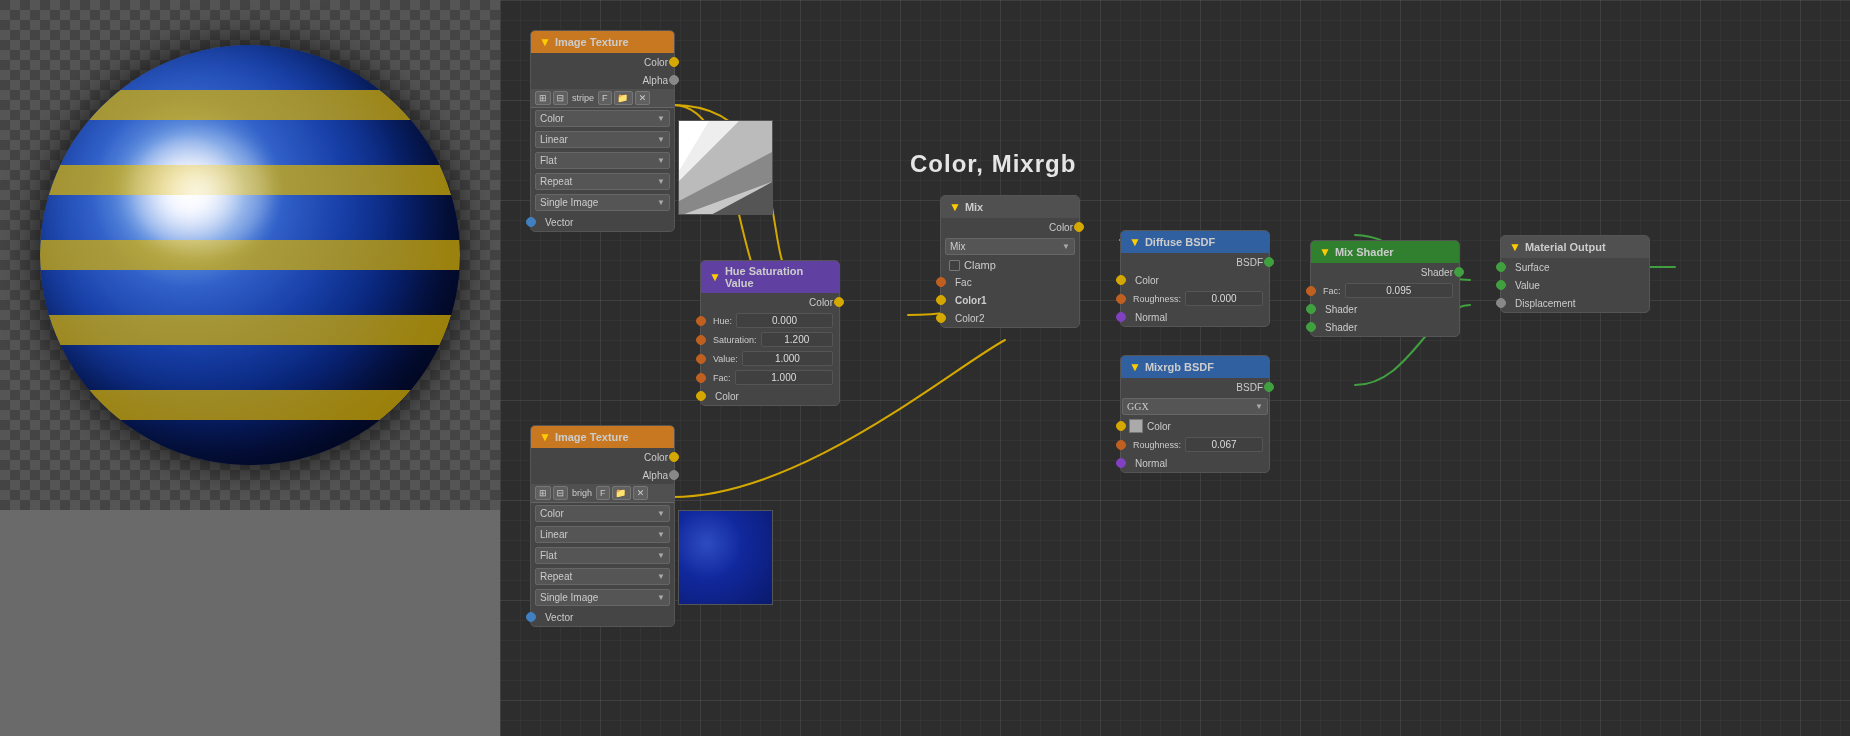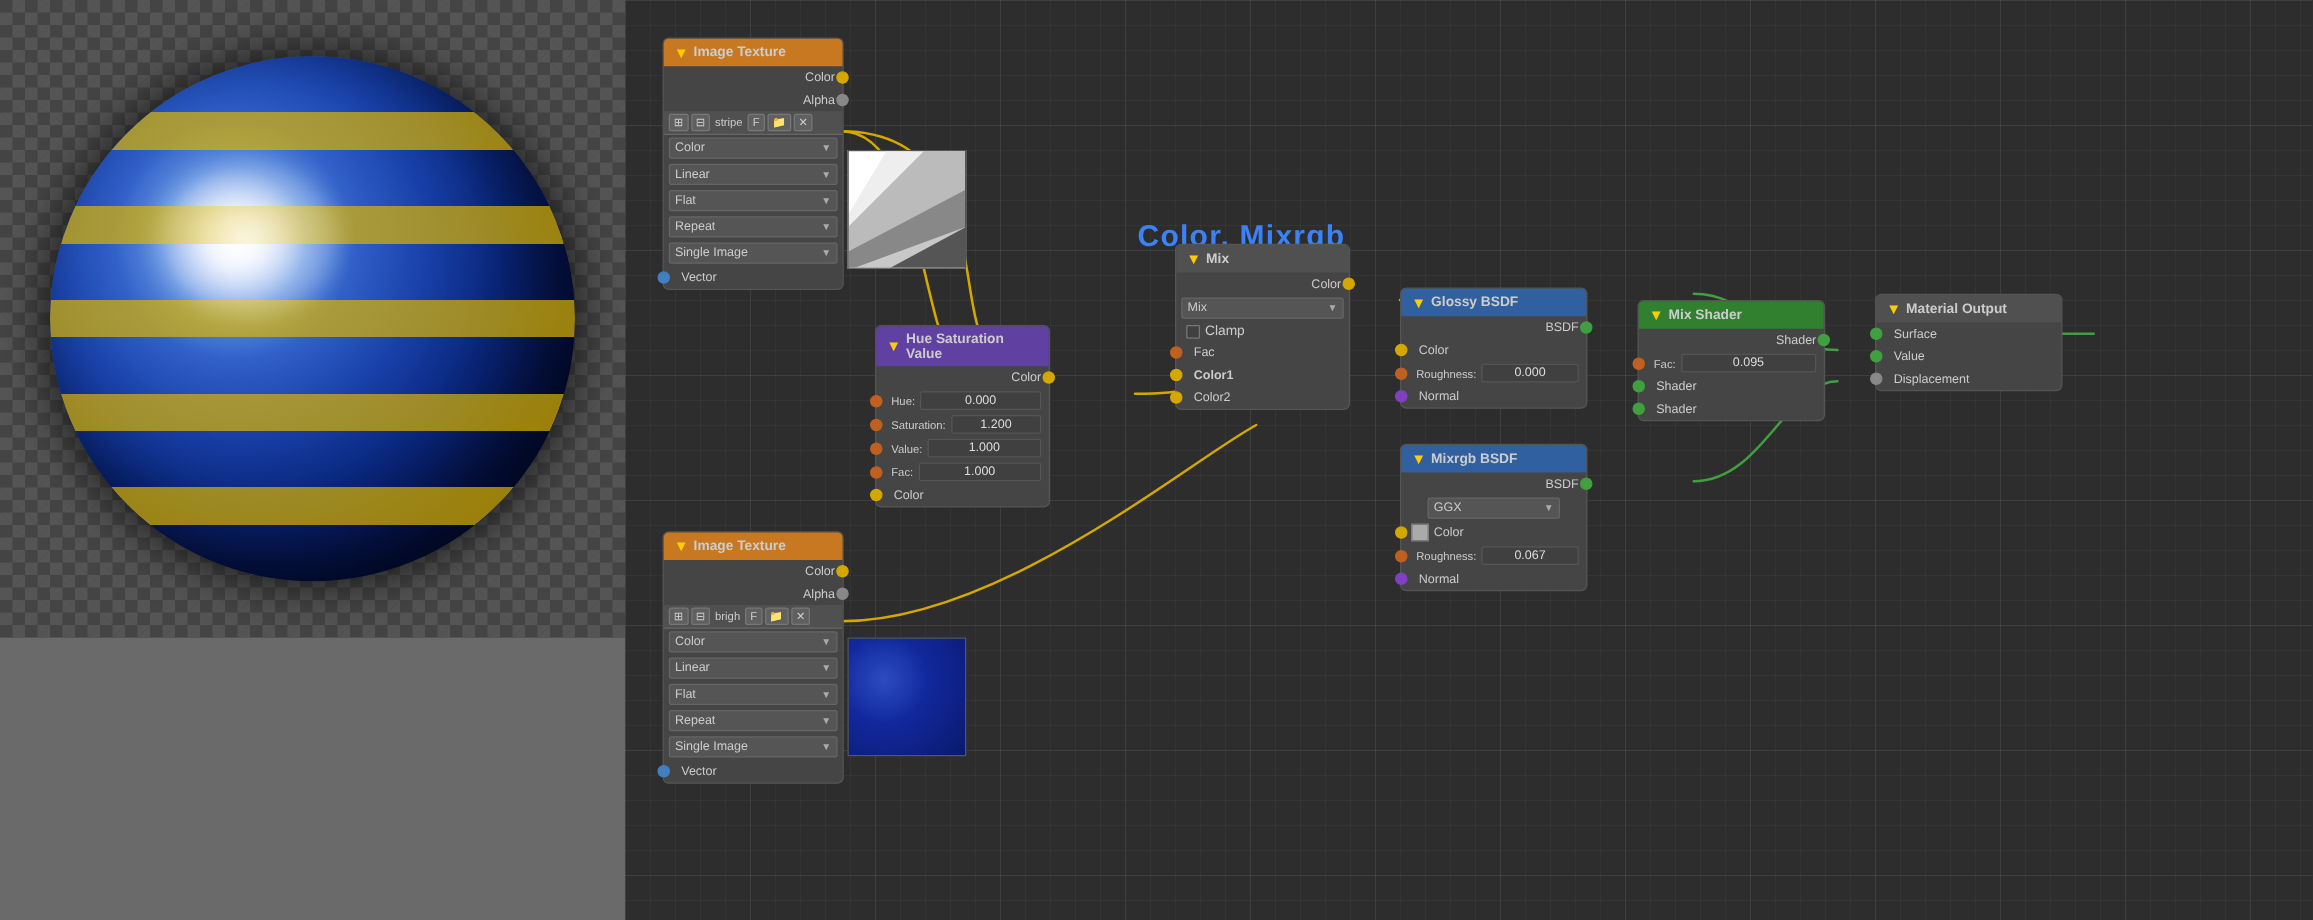--- a/index.html
+++ b/index.html
@@ -119,23 +119,22 @@
         linear-gradient(90deg, rgba(255,255,255,0.06) 1px, transparent 1px);
       background-size: 20px 20px, 20px 20px, 100px 100px, 100px 100px;
     }
 
     .node-label {
       position: absolute;
       top: 150px;
       left: 410px;
       font-size: 24px;
       font-weight: bold;
-      color: #3b82f6;
+      color: #e5e5e5;
       letter-spacing: 1px;
-      margin-top: 26px;
     }
 
     
     .node {
       position: absolute;
       background: #454545;
       border-radius: 5px;
       border: 1px solid #555;
       min-width: 140px;
     }
@@ -547,21 +546,21 @@
 
     <div class="node-row">
       <span class="socket yellow socket-left"></span>
       <span class="row-label" style="padding-left:8px;">Color2</span>
     </div>
   </div>
 
   <div class="node" style="left:620px; top:230px; width:150px;">
     <div class="node-header blue">
       <span style="color:#ffcc00; font-size:12px;">▼</span>
-      <span>Glossy BSDF</span>
+      <span>Diffuse BSDF</span>
     </div>
     <div class="node-row">
       <span class="row-label right">BSDF</span>
       <span class="socket green-s socket-right"></span>
     </div>
     <div class="node-row">
       <span class="socket yellow socket-left"></span>
       <span class="row-label" style="padding-left:8px;">Color</span>
     </div>
     <div class="node-input-row">
@@ -577,21 +576,21 @@
 
   <div class="node" style="left:620px; top:355px; width:150px;">
     <div class="node-header blue">
       <span style="color:#ffcc00; font-size:12px;">▼</span>
       <span>Mixrgb BSDF</span>
     </div>
     <div class="node-row">
       <span class="row-label right">BSDF</span>
       <span class="socket green-s socket-right"></span>
     </div>
-    <div style="padding:2px 21px;">
+    <div style="padding:2px 1px;font-family:Liberation Serif, serif;">
       <div class="node-dropdown">
         <span>GGX</span>
         <span class="arrow">▼</span>
       </div>
     </div>
     <div class="node-row">
       <span class="socket yellow socket-left"></span>
       <span style="display:inline-block; width:14px; height:14px; background:#aaaaaa; border:1px solid #777; margin: 0 2px;"></span>
       <span class="row-label" style="padding-left:2px;">Color</span>
     </div>

